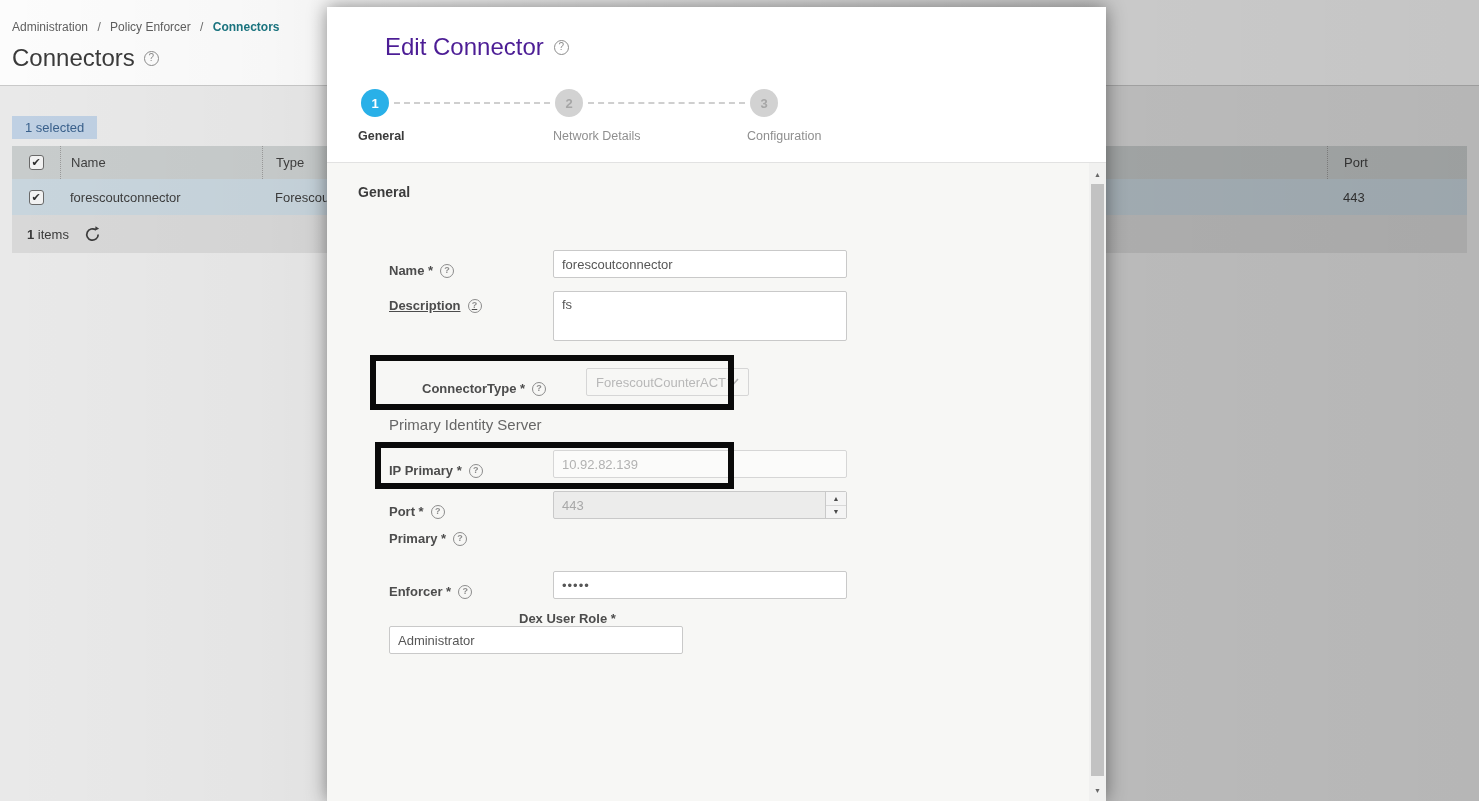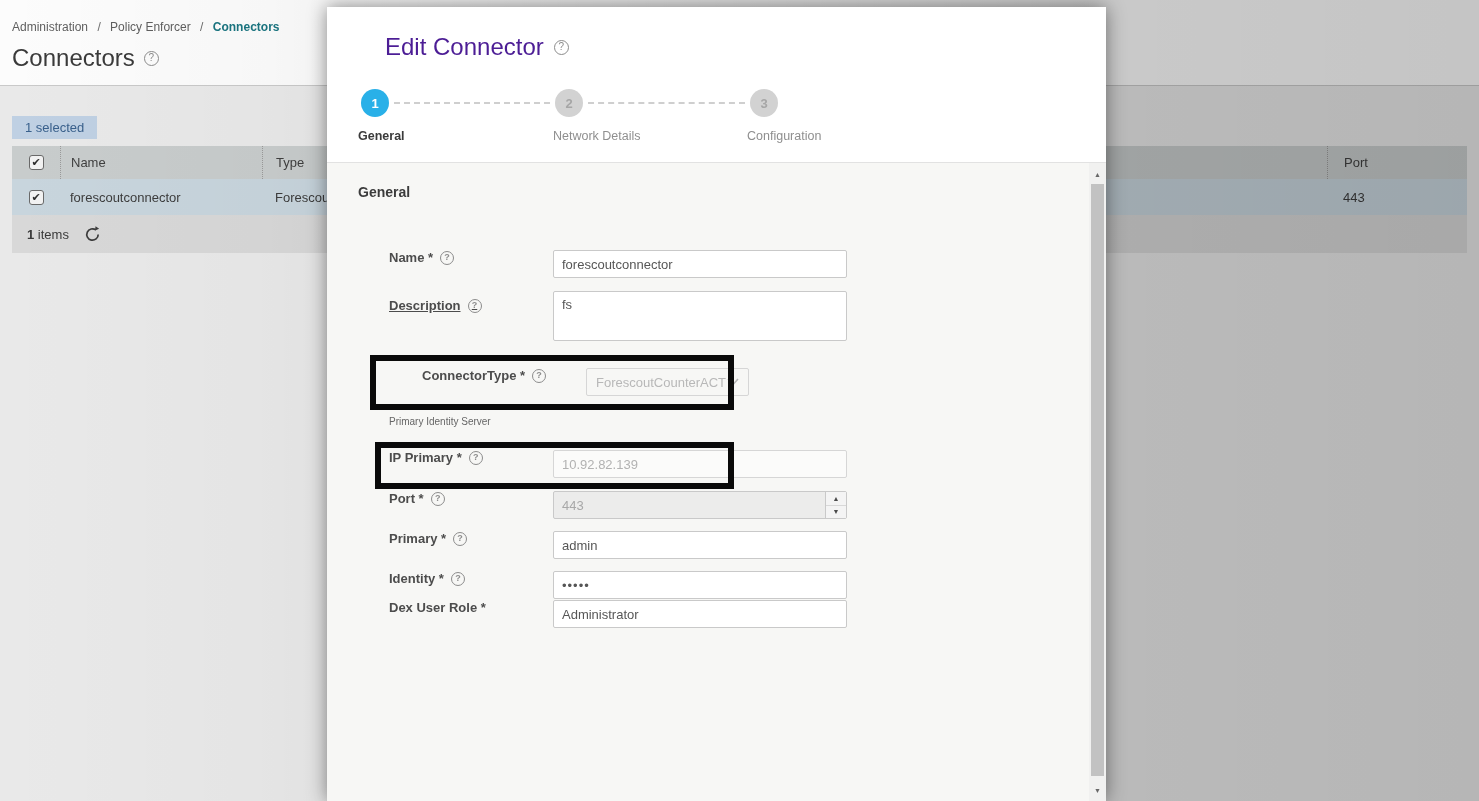--- a/index.html
+++ b/index.html
@@ -53,21 +53,21 @@
   .step-active .step-circle { background:#29b0e8; color:#fff; }
   .step-inactive .step-circle { background:#d2d2d2; color:#a6a6a6; }
   .step-label { position:absolute; top:40px; left:0; white-space:nowrap; font-size:12.5px; }
   .step-active .step-label { font-weight:bold; color:#3b3b3b; }
   .step-inactive .step-label { color:#8f8f8f; }
   .step-dash { position:absolute; top:13px; height:0; border-top:2px dashed #cfcfcf; }
 
   .modal-body { position:absolute; top:156px; left:0; right:0; bottom:0; background:#f7f7f5; }
   .section-heading { position:absolute; left:31px; top:21px; font-size:14px; font-weight:bold; color:#3b3b3b; }
 
-  .frow { position:absolute; left:62px; display:flex; align-items:flex-start; }
+  .frow { position:absolute; left:62px; display:flex; align-items:flex-end; }
   .flabel { width:164px; display:flex; align-items:center; gap:7px;
     font-size:13px; font-weight:bold; color:#4c4c4c; }
   .flabel .help-icon { width:14px; height:14px; font-size:9px; }
   .tinput { width:294px; height:28px; border:1px solid #c9c9c9; border-radius:2px;
     background:#fff; font-size:13px; color:#565656; padding:0 8px;
     font-family:"Liberation Sans","DejaVu Sans",sans-serif; }
   .tarea { width:294px; height:50px; border:1px solid #c9c9c9; border-radius:2px;
     background:#fff; font-size:13px; color:#565656; padding:5px 8px; resize:none;
     font-family:"Liberation Sans","DejaVu Sans",sans-serif; }
   .fselect { width:163px; height:28px; border:1px solid #d6d6d6; border-radius:2px;
@@ -75,21 +75,21 @@
     justify-content:space-between; padding:0 9px; }
   .input-disabled { background:#fbfbfa; border-color:#d6d6d6; color:#b2b2b2; }
   .input-disabled2 { background:#ececeb; border-color:#c9c9c9; color:#a8a8a8; }
   .spin-wrap { position:relative; width:294px; height:28px; }
   .spin-wrap .tinput { padding-right:26px; width:294px; }
   .spinner { position:absolute; top:1px; right:1px; bottom:1px; width:21px;
     border-left:1px solid #c9c9c9; display:flex; flex-direction:column; }
   .spin-btn { flex:1; background:#f4f4f4; display:flex; align-items:center; justify-content:center;
     font-size:7px; color:#4a4a4a; }
   .spin-btn.up { border-bottom:1px solid #d8d8d8; }
-  .pis-text { position:absolute; left:62px; font-size:10px; color:#666; }
+  .pis-text { position:absolute; left:62px; font-size:15px; color:#666; }
   .pw { letter-spacing:1px; }
 
   .anno-box { position:absolute; border:6px solid #0a0a0a; background:transparent; }
 
   
   .sbar { position:absolute; top:0; right:0; bottom:0; width:17px; background:#f1f1f0; }
   .sb-arrow { position:absolute; left:0; width:17px; height:18px; display:flex;
     align-items:center; justify-content:center; font-size:7px; color:#686868; }
   .sb-up { top:2px; } .sb-down { bottom:2px; }
   .sb-thumb { position:absolute; left:2px; right:2px; top:21px; height:592px; background:#c2c2c2; }
@@ -227,32 +227,31 @@
           <div class="spin-btn">▼</div>
         </div>
       </div>
     </div>
 
     <div class="frow" style="top:368px;">
       <div class="flabel">
         <span>Primary *</span>
         <span class="help-icon">?</span>
       </div>
-      <input class="tinput" type="text" value="admin" style="">
     </div>
 
     <div class="frow" style="top:408px;">
       <div class="flabel">
-        <span>Identity *</span>
+        <span>Enforcer *</span>
         <span class="help-icon">?</span>
       </div>
       <input class="tinput pw" type="text" value="•••••" style="">
     </div>
 
-    <div class="frow" style="top:437px;">
+    <div class="frow" style="top:448px;flex-direction:column;">
       <div class="flabel">
         <span>Dex User Role *</span>
       </div>
       <input class="tinput" type="text" value="Administrator" style="">
     </div>
 
     <div class="anno-box" style="left:43px; top:192px; width:364px; height:55px;"></div>
     <div class="anno-box" style="left:48px; top:279px; width:359px; height:47px;"></div>
 
     <div class="sbar">

